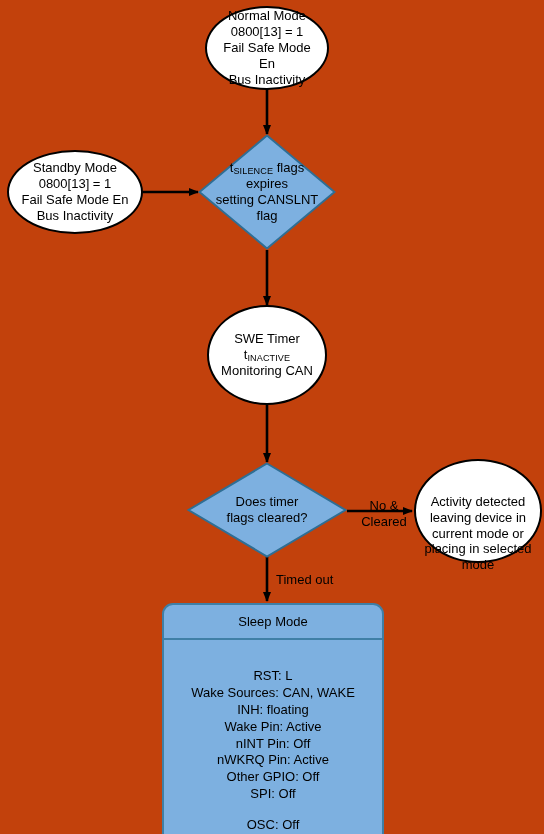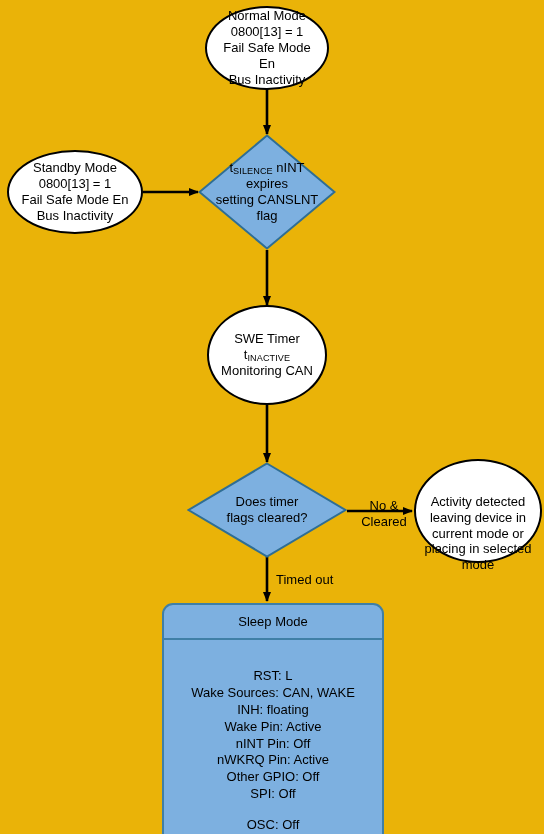--- a/index.html
+++ b/index.html
@@ -8,21 +8,21 @@
     padding: 0;
     background: #ffffff;
   }
   body {
     font-family: "Liberation Sans", sans-serif;
   }
   #canvas {
     position: relative;
     width: 544px;
     height: 834px;
-    background: #eab308;
+    background: #c2410c;
     overflow: hidden;
   }
   #edges {
     position: absolute;
     left: 0;
     top: 0;
     width: 544px;
     height: 834px;
   }
   .node {
@@ -152,21 +152,21 @@
       <div>Bus Inactivity</div>
     </div>
   </div>
 
   <div class="diamond-wrap" style="left:198px; top:134px; width:138px; height:116px;">
     <svg width="138" height="116" viewBox="0 0 138 116" xmlns="http://www.w3.org/2000/svg">
       <polygon points="69,1.5 136.5,58 69,114.5 1.5,58" fill="#7DB0E0" stroke="#2F6E94" stroke-width="2"></polygon>
     </svg>
     <div class="diamond-label fs13">
       <div class="lines">
-        <div><span>t</span><sub>SILENCE</sub><span> nINT</span></div>
+        <div><span>t</span><sub>SILENCE</sub><span> flags</span></div>
         <div>expires</div>
         <div>setting CANSLNT</div>
         <div>flag</div>
       </div>
     </div>
   </div>
 
   <div class="node ellipse fs13" style="left:207px; top:305px; width:120px; height:100px;">
     <div class="lines">
       <div>SWE Timer</div>

